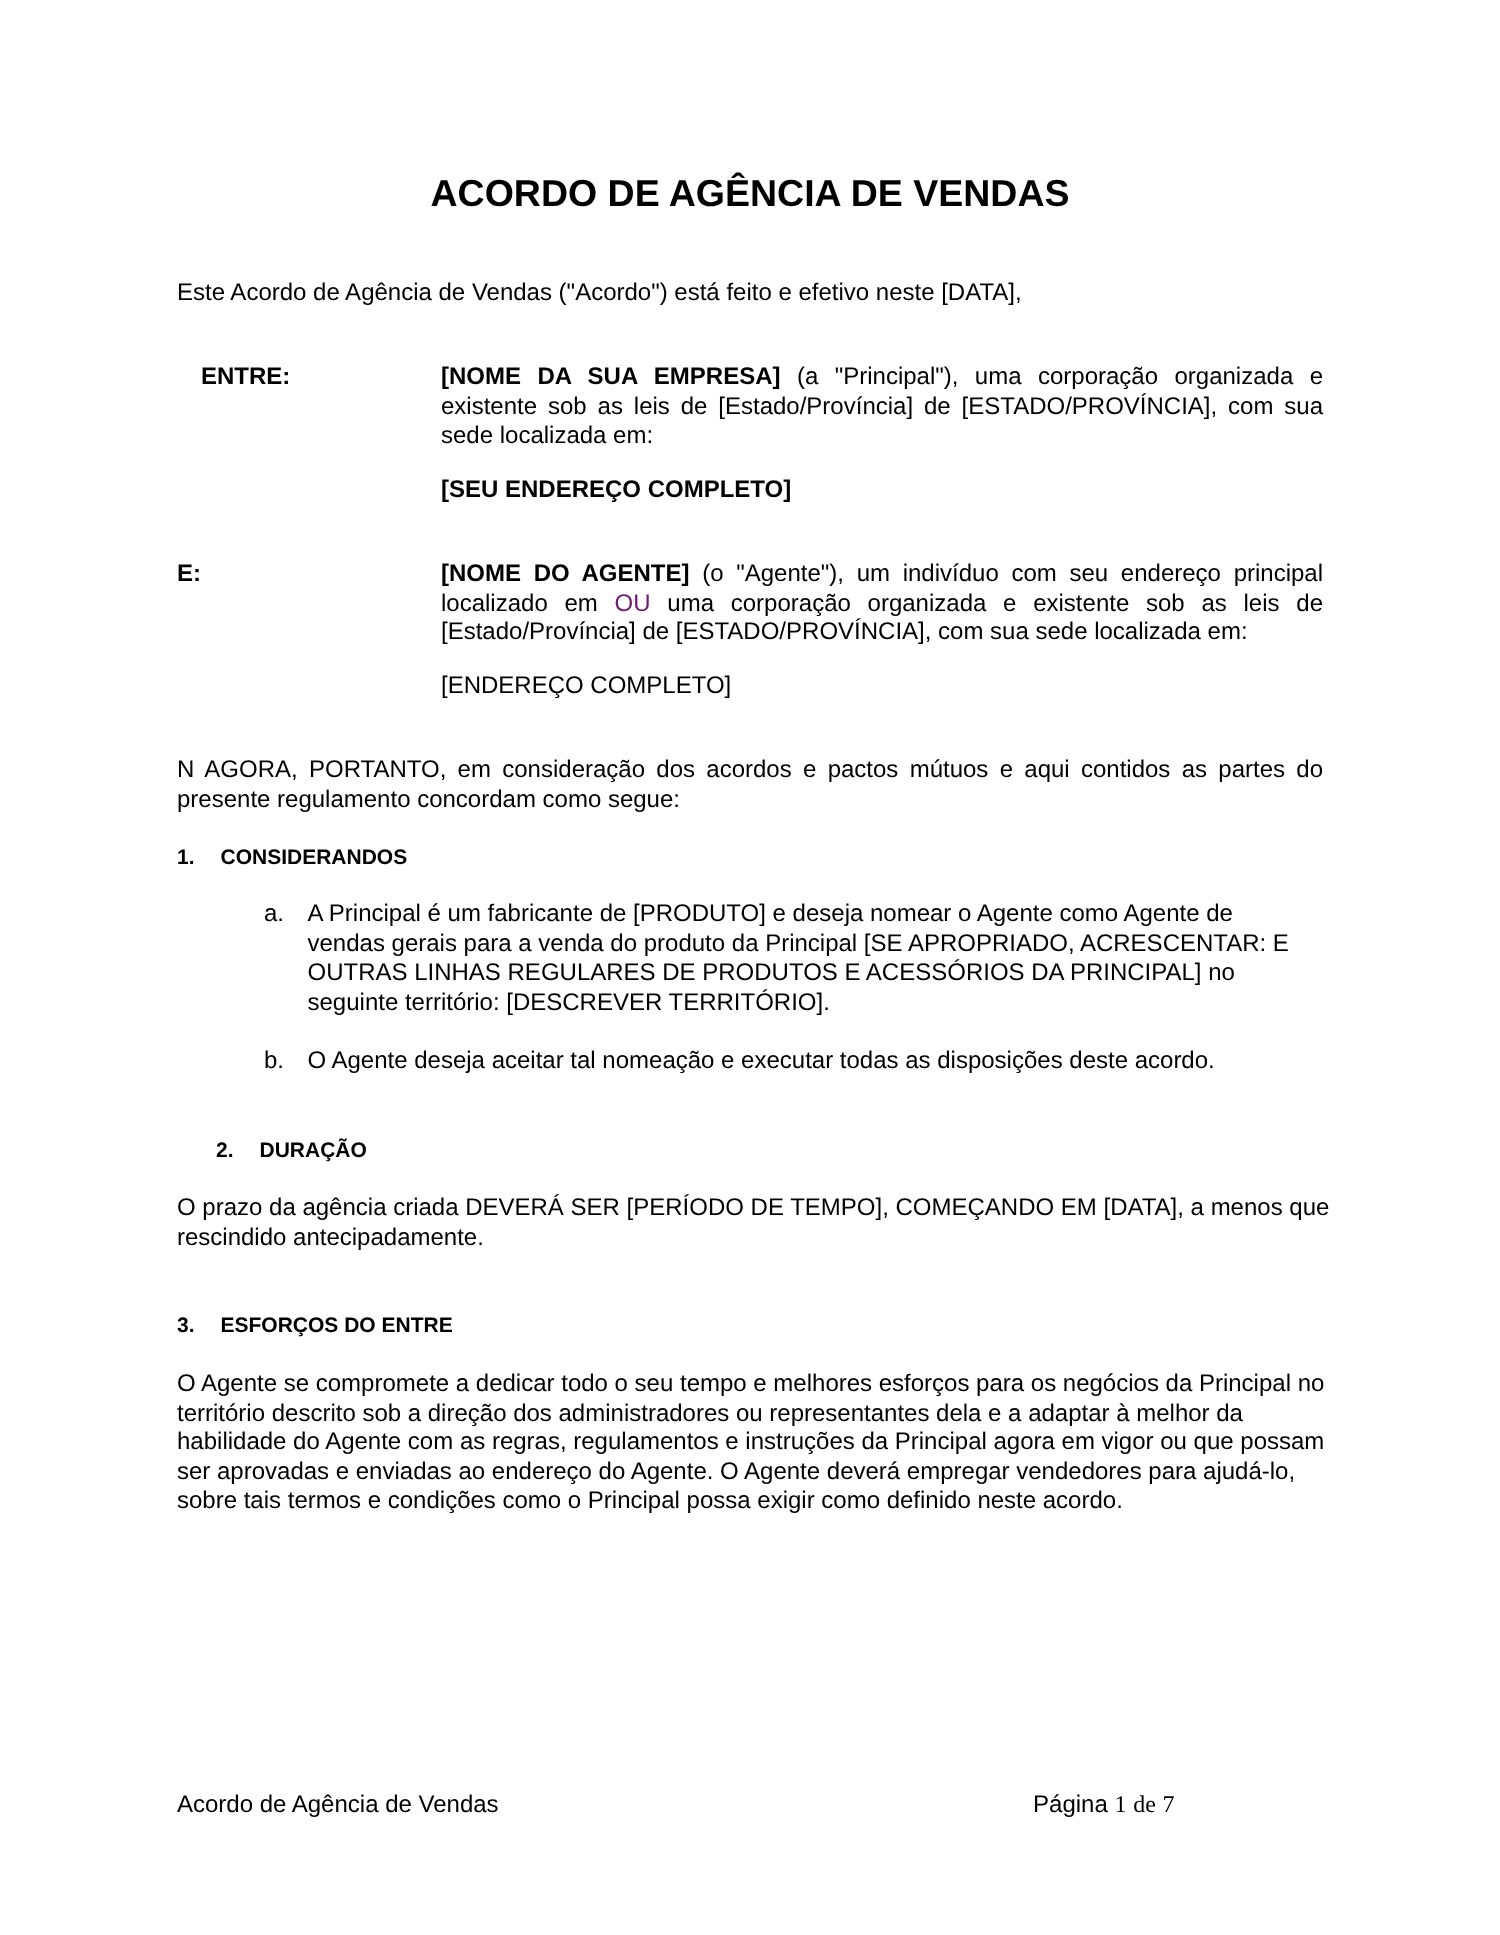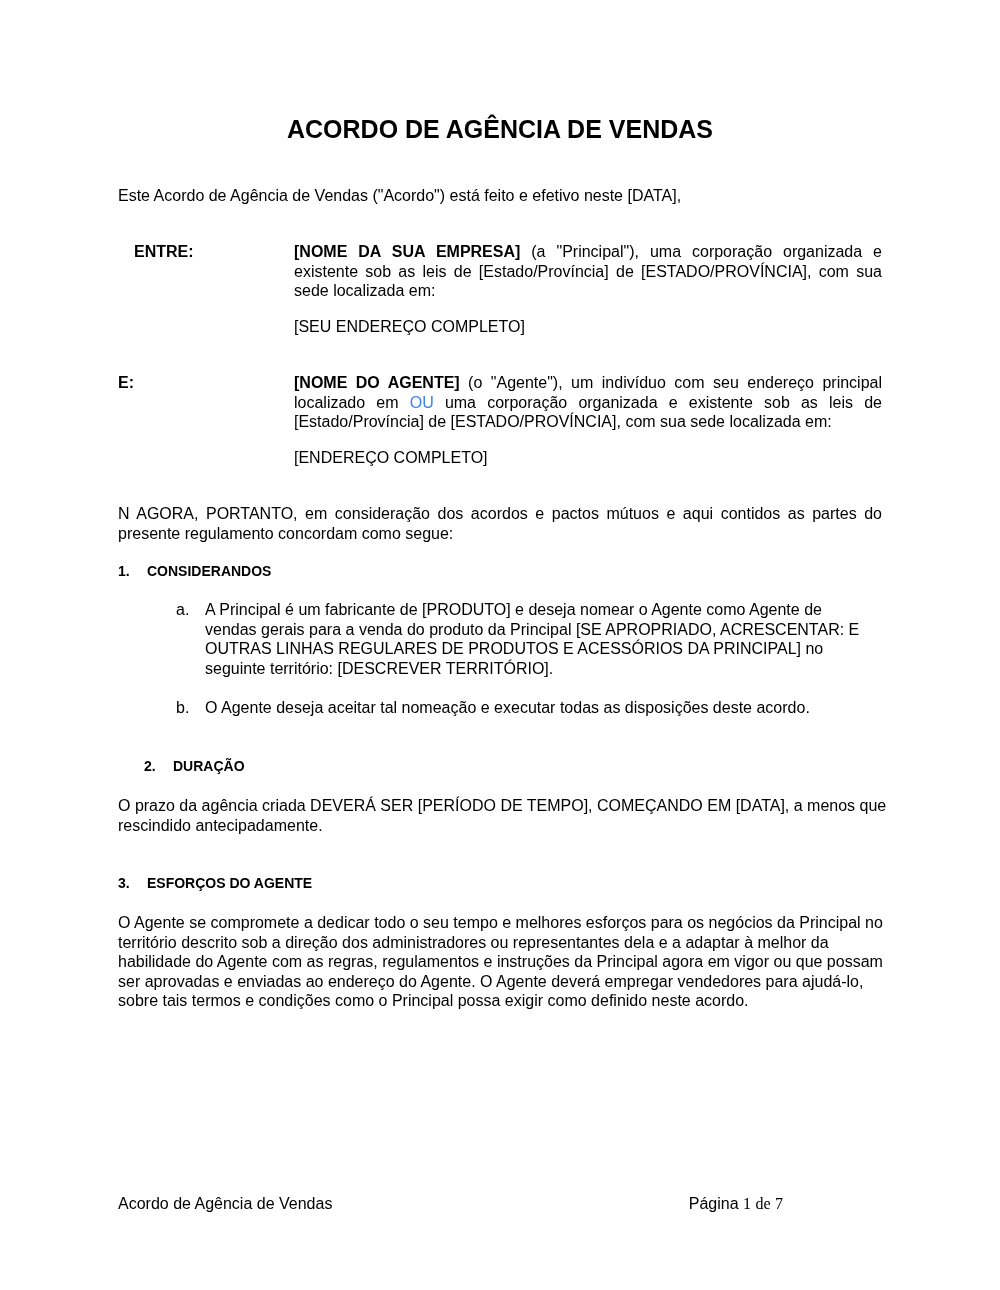--- a/index.html
+++ b/index.html
@@ -4,21 +4,21 @@
 <style>
   html, body { margin: 0; padding: 0; background: #ffffff; }
   body { width: 1000px; height: 1290px; position: relative; overflow: hidden;
          font-family: "Liberation Sans", sans-serif; color: #000; }
   .page { position: absolute; left: 0; top: 0; width: 908px; height: 1290px; }
   .title { position: absolute; left: 0; width: 1000px; top: 115px; text-align: center;
            font-weight: bold; font-size: 25px; letter-spacing: 0px; }
   .p { position: absolute; font-size: 16px; line-height: 19.5px; }
   .justify { text-align: justify; }
   .b { font-weight: bold; }
-  .gray { color: #3b82f6; }
+  .gray { color: #701a75; }
   .lbl { position: absolute; font-weight: bold; font-size: 16px; line-height: 19.5px; }
   .h { position: absolute; font-weight: bold; font-size: 14px; line-height: 19.5px; }
   .h .num { display: inline-block; width: 29px; }
   .li { position: absolute; font-size: 16px; line-height: 19.5px; left: 176px; width: 700px; }
   .li .mk { position: absolute; left: 0; top: 0; }
   .li .tx { position: absolute; left: 29px; top: 0; width: 680px; }
   .footer { position: absolute; top: 1194px; font-size: 16px; line-height: 20px; }
   .serif { font-family: "Liberation Serif", serif; }
 </style>
 </head>
@@ -27,21 +27,21 @@
 <div class="page">
 
   <div class="title">ACORDO DE AGÊNCIA DE VENDAS</div>
 
   <div class="p" style="left:118px; top:186px; width:770px;">Este Acordo de Agência de Vendas ("Acordo") está feito e efetivo neste [DATA],</div>
 
   <div class="lbl" style="left:118px; top:242px;margin-left:16px;">ENTRE:</div>
   <div class="p justify" style="left:294px; top:242px; width:588px;">
     <span class="b">[NOME DA SUA EMPRESA]</span><span> (a "Principal"), uma corporação organizada e existente sob as leis de [Estado/Província] de [ESTADO/PROVÍNCIA], com sua sede localizada em:</span>
   </div>
-  <div class="p" style="left:294px; top:317px; width:588px;">[SEU ENDEREÇO COMPLETO]</div>
+  <div class="p" style="left:294px; top:317px; width:588px;font-weight:bold;">[SEU ENDEREÇO COMPLETO]</div>
 
   <div class="lbl" style="left:118px; top:373px;">E:</div>
   <div class="p justify" style="left:294px; top:373px; width:588px;">
     <span class="b">[NOME DO AGENTE]</span><span> (o "Agente"), um indivíduo com seu endereço principal localizado em </span><span class="gray">OU</span><span> uma corporação organizada e existente sob as leis de [Estado/Província] de [ESTADO/PROVÍNCIA], com sua sede localizada em:</span>
   </div>
   <div class="p justify" style="left:118px; top:504px; width:764px;">N AGORA, PORTANTO, em consideração dos acordos e pactos mútuos e aqui contidos as partes do presente regulamento concordam como segue:</div>
 
   <div class="p" style="left:294px; top:448px; width:588px;">[ENDEREÇO COMPLETO]</div>
 
   <div class="h" style="left:118px; top:562px;">
@@ -57,21 +57,21 @@
     <span class="mk">b.</span>
     <span class="tx">O Agente deseja aceitar tal nomeação e executar todas as disposições deste acordo.</span>
   </div>
 
   <div class="h" style="left:118px; top:757px;margin-left:26px;">
     <span class="num">2.</span><span>DURAÇÃO</span>
   </div>
   <div class="p" style="left:118px; top:796px; width:770px;">O prazo da agência criada DEVERÁ SER [PERÍODO DE TEMPO], COMEÇANDO EM [DATA], a menos que rescindido antecipadamente.</div>
 
   <div class="h" style="left:118px; top:874px;">
-    <span class="num">3.</span><span>ESFORÇOS DO AGENTE</span>
+    <span class="num">3.</span><span>ESFORÇOS DO ENTRE</span>
   </div>
   <div class="p" style="left:118px; top:913px; width:772px;">O Agente se compromete a dedicar todo o seu tempo e melhores esforços para os negócios da Principal no território descrito sob a direção dos administradores ou representantes dela e a adaptar à melhor da habilidade do Agente com as regras, regulamentos e instruções da Principal agora em vigor ou que possam ser aprovadas e enviadas ao endereço do Agente. O Agente deverá empregar vendedores para ajudá-lo, sobre tais termos e condições como o Principal possa exigir como definido neste acordo.</div>
 
   <div class="footer" style="left:118px;">Acordo de Agência de Vendas</div>
   <div class="footer" style="right:125px;">
     <span>Página</span>
     <span class="serif">1</span>
     <span class="serif">de</span>
     <span class="serif">7</span>
   </div>

